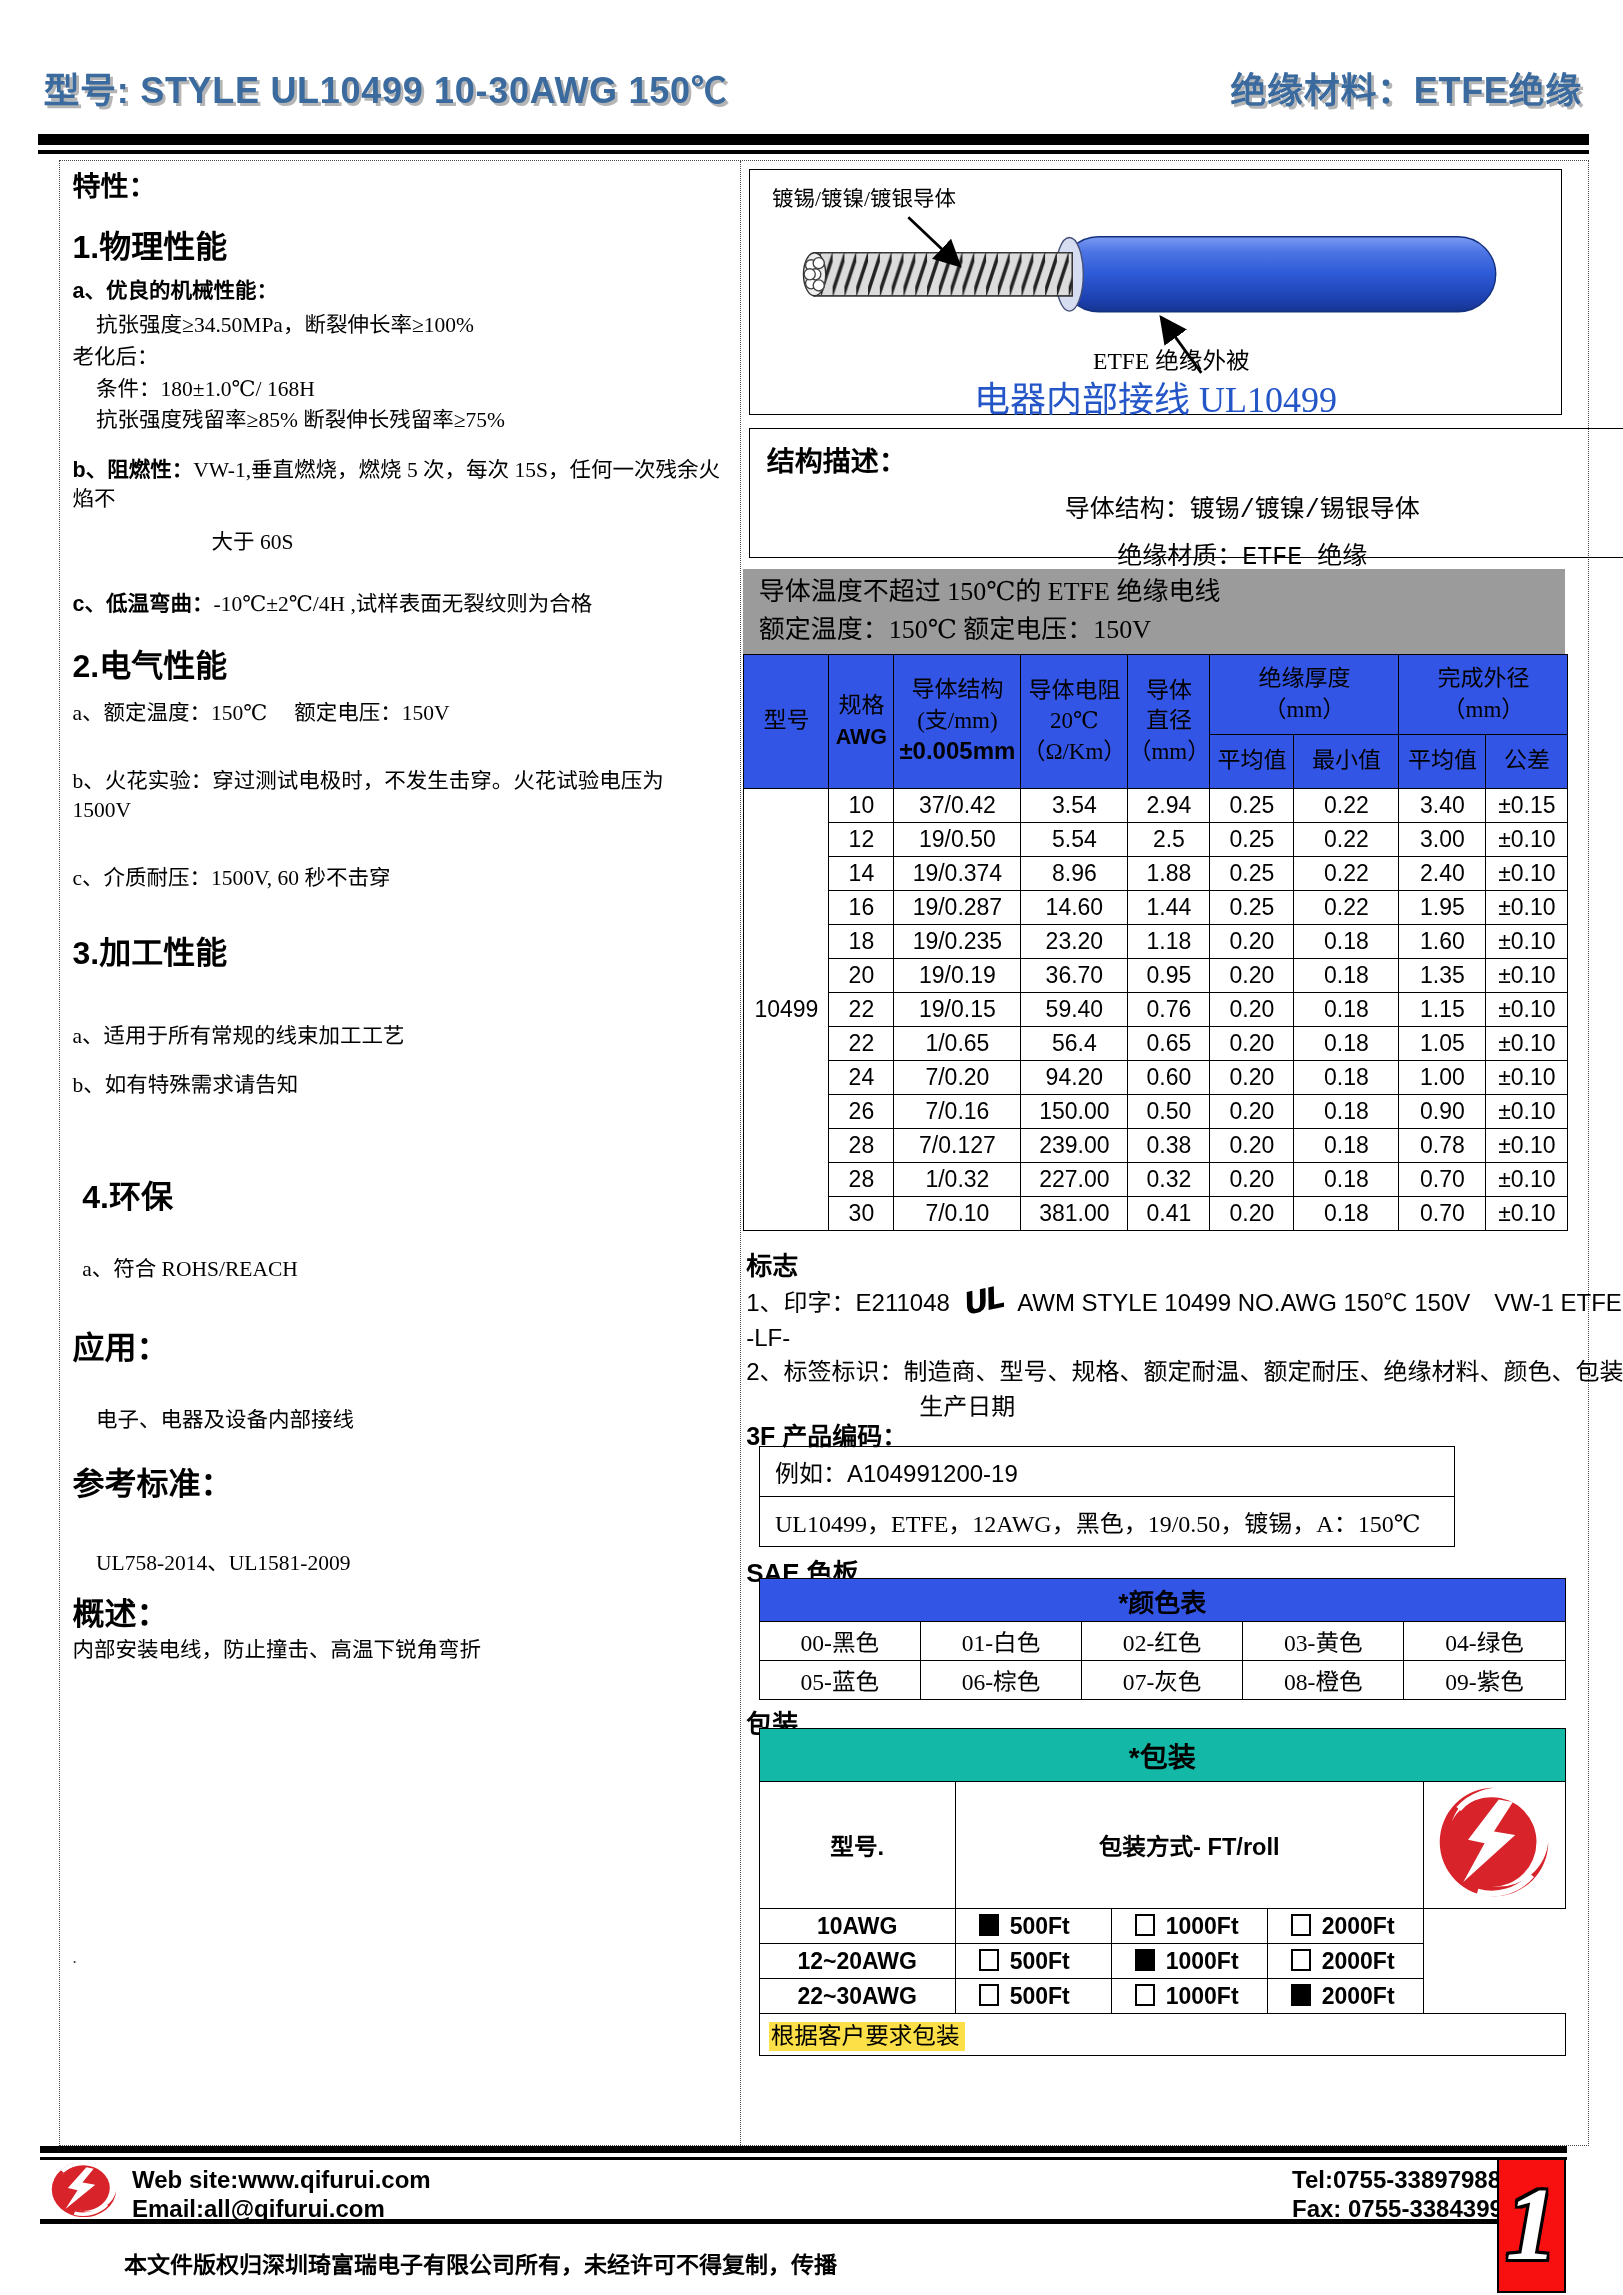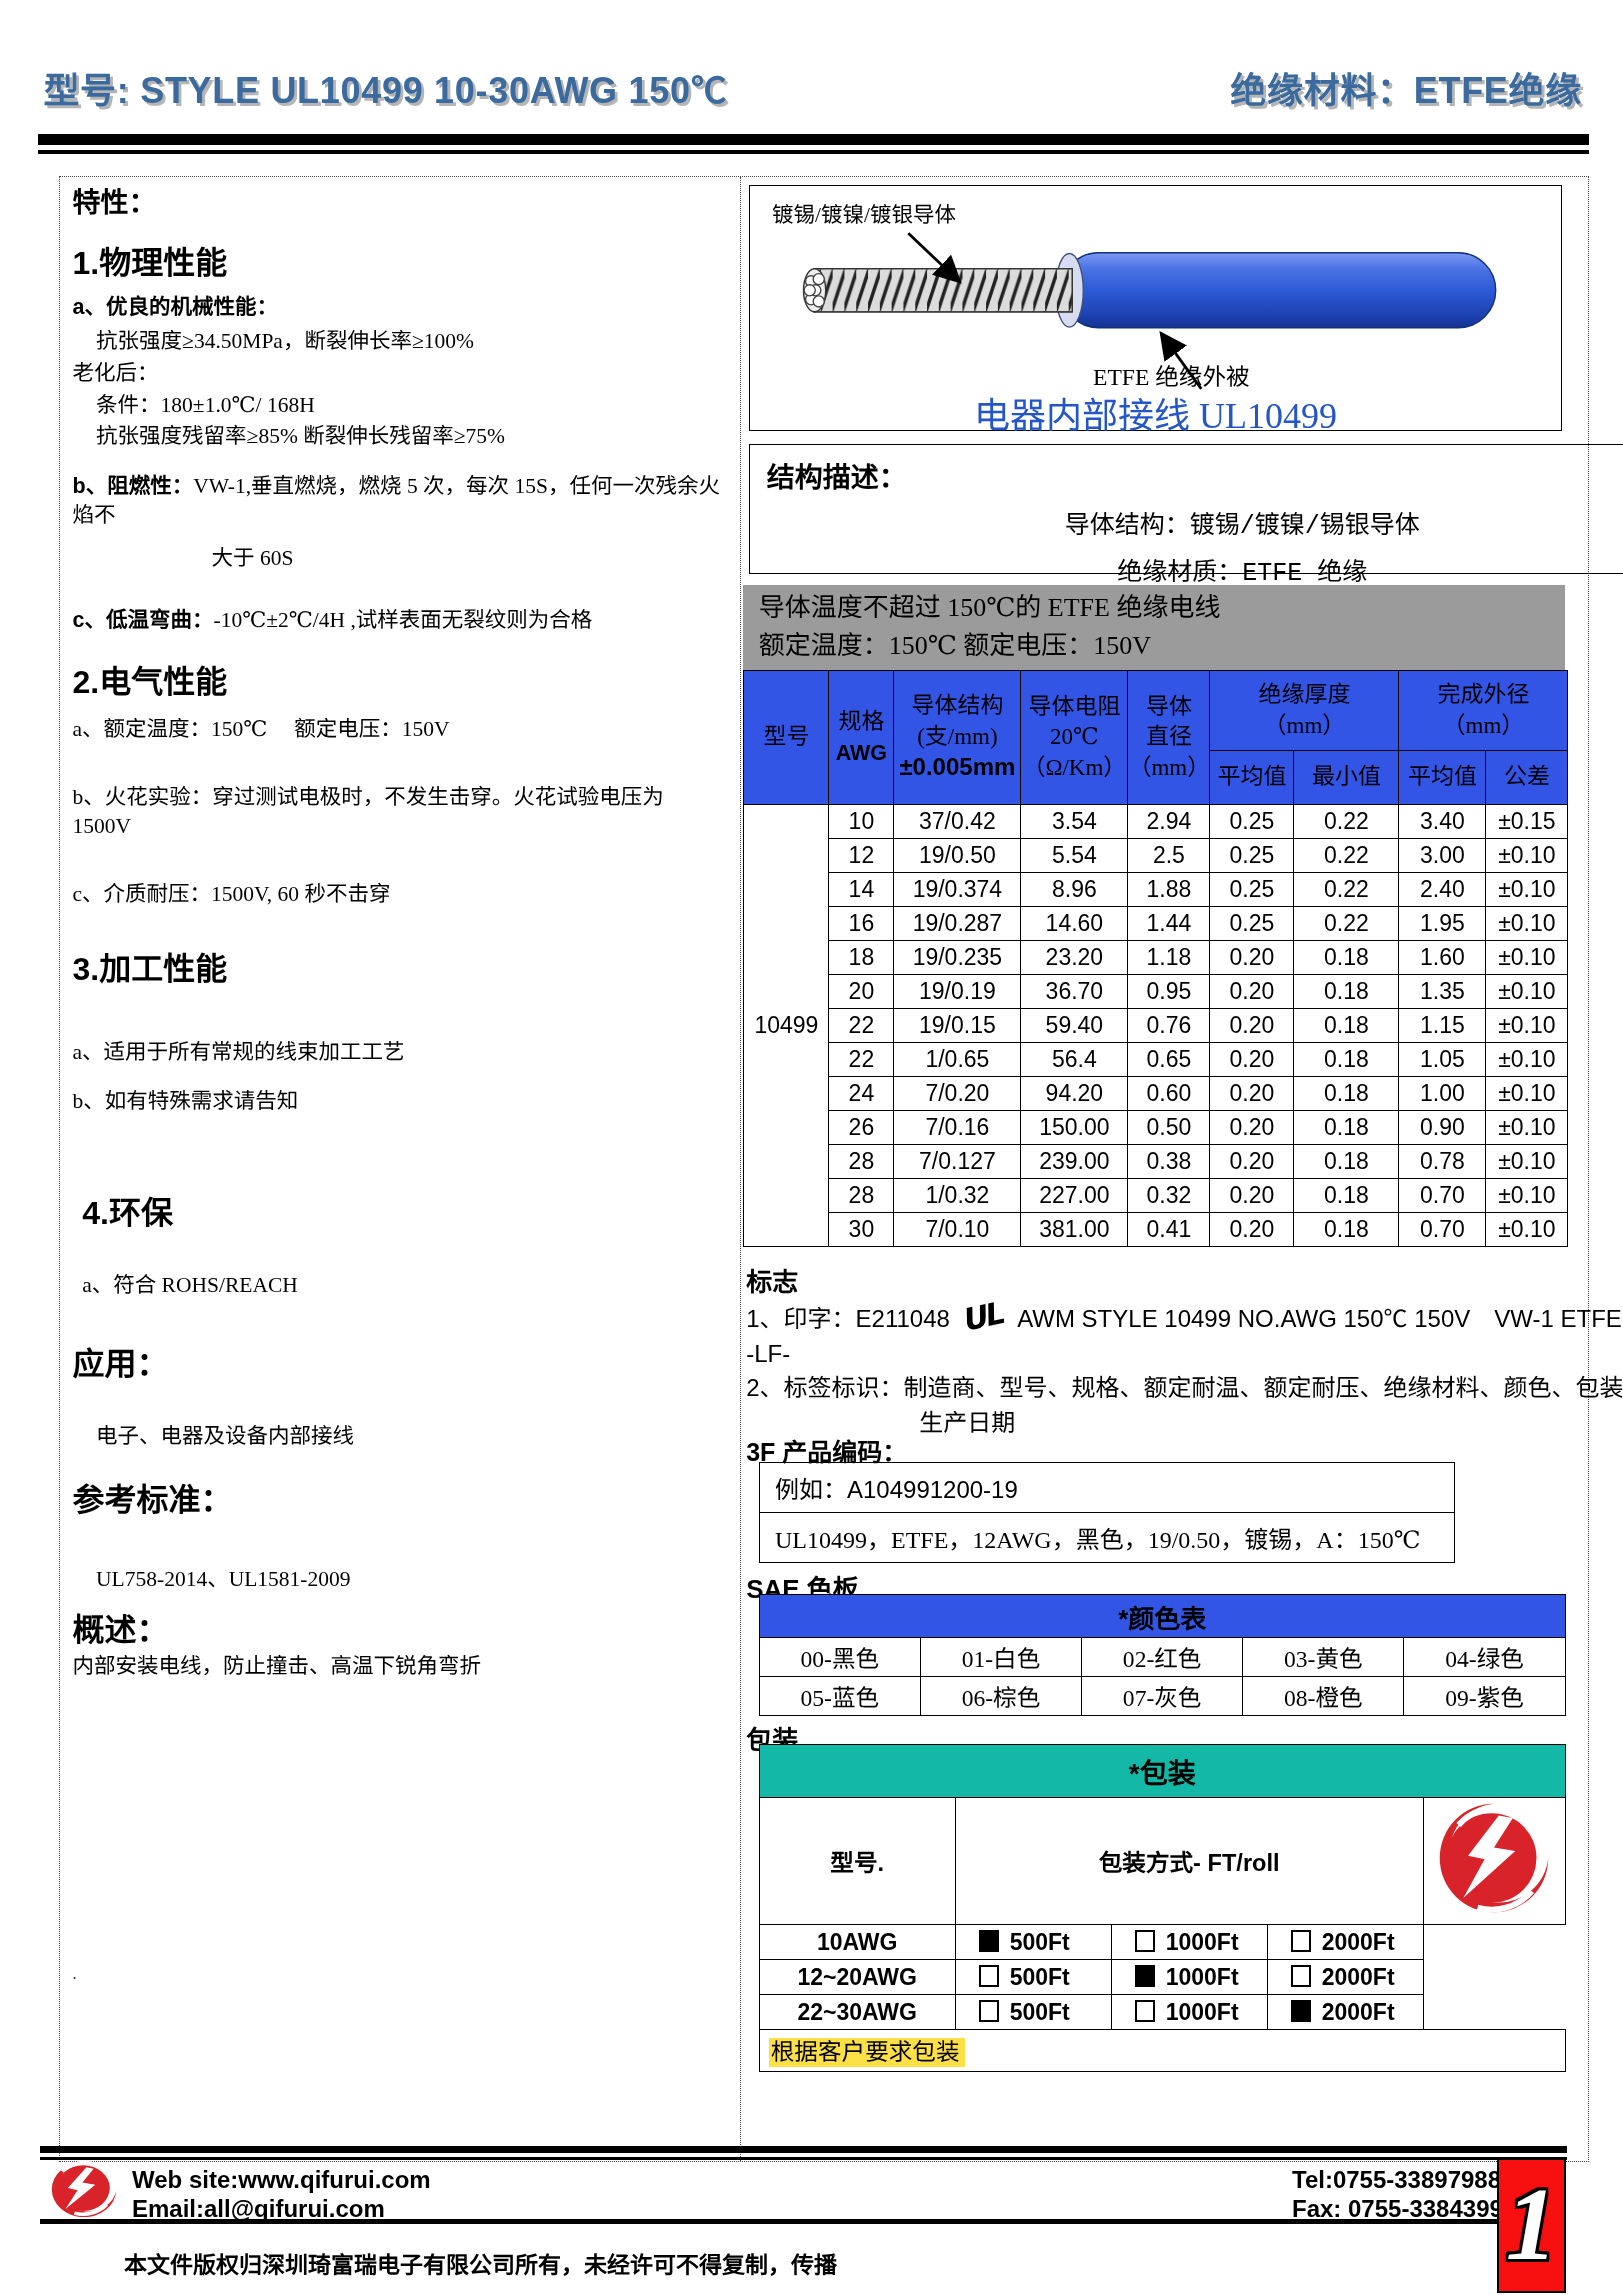--- a/index.html
+++ b/index.html
@@ -8,21 +8,21 @@
   
   .doc-header{position:absolute;left:42px;top:61px;width:1547px;height:62px;}
   .hdr-title{font-size:36px;font-weight:bold;color:#3a6a9e;letter-spacing:0.7px;
              text-shadow:2.8px 2.8px 0 #b5b5b5;white-space:nowrap;}
   .hdr-left{position:absolute;left:1.4px;top:0;}
   .hdr-right{position:absolute;right:7px;top:0;}
   .top-rule{position:absolute;left:38px;top:134px;width:1551px;height:0;
             border-top:11px solid #000;}
   .top-rule:after{content:"";position:absolute;left:0;top:4.9px;width:1551px;height:4.2px;background:#000;}
   
-  .content{position:absolute;left:59px;top:176px;width:1530px;height:1986px;
+  .content{position:absolute;left:59px;top:160px;width:1530px;height:1986px;
            border:1.4px dotted #444;box-sizing:border-box;}
   .col-left{position:absolute;left:0;top:0;width:681px;height:100%;
             border-right:1.4px dotted #444;box-sizing:border-box;padding:8.3px 14px 0 12.5px;}
   .col-right{position:absolute;left:682px;top:0;width:847px;height:100%;}
   
   .lc-title{font-size:28px;font-weight:bold;line-height:36px;}
   .lc-heading{font-size:32px;font-weight:bold;line-height:43px;}
   .lc-subhead{font-size:21.5px;font-weight:bold;line-height:30.5px;}
   .lc-body{font-size:21.5px;line-height:29px;font-family:"Liberation Serif","DejaVu Serif",serif;}
   .lc-body .lbl{font-weight:bold;font-family:"Liberation Sans",sans-serif;}

